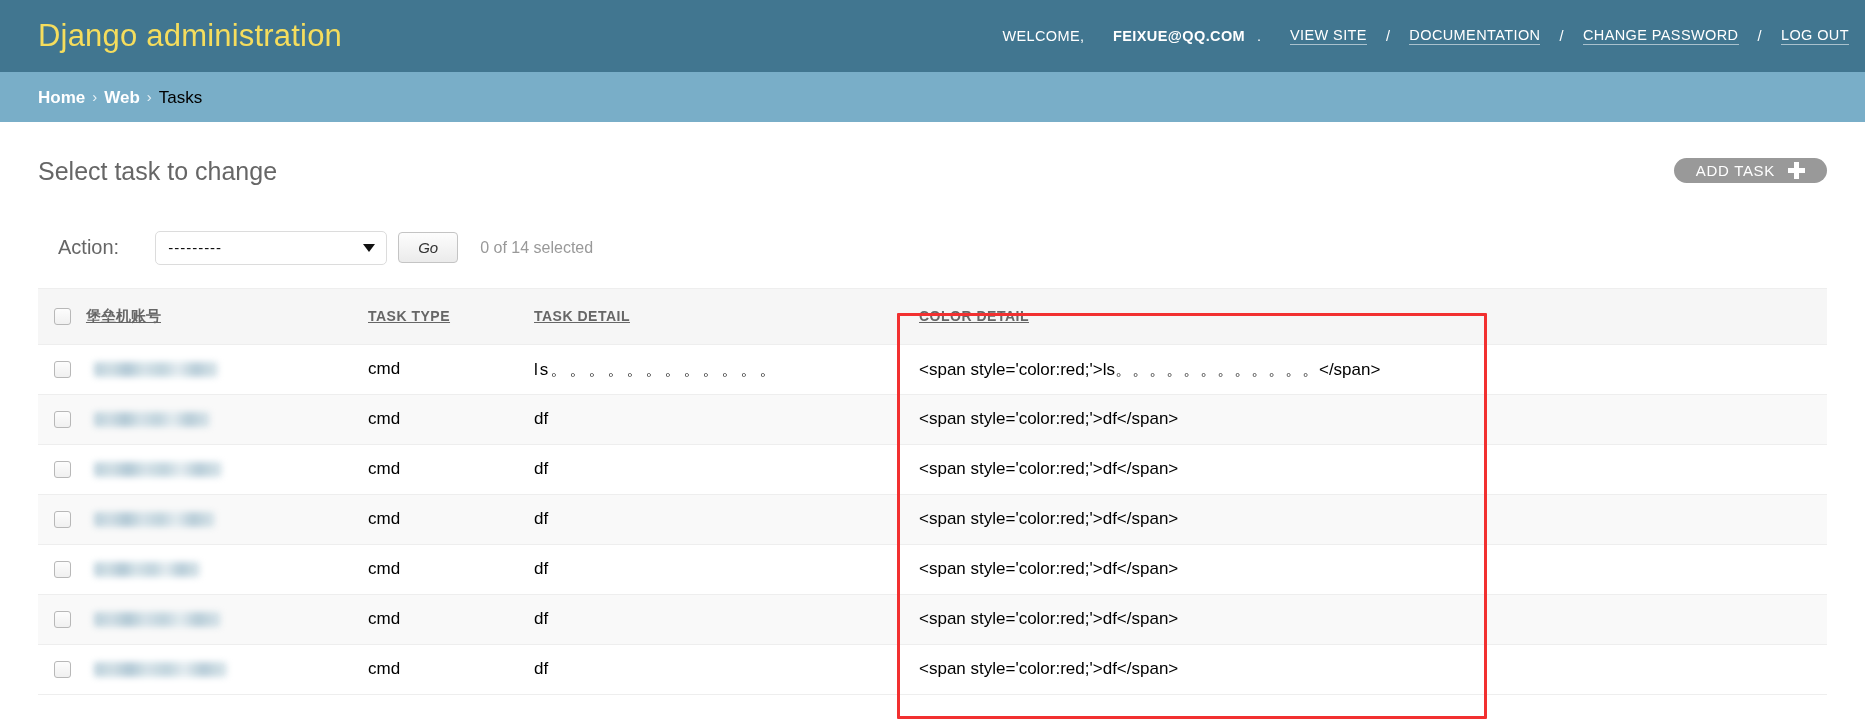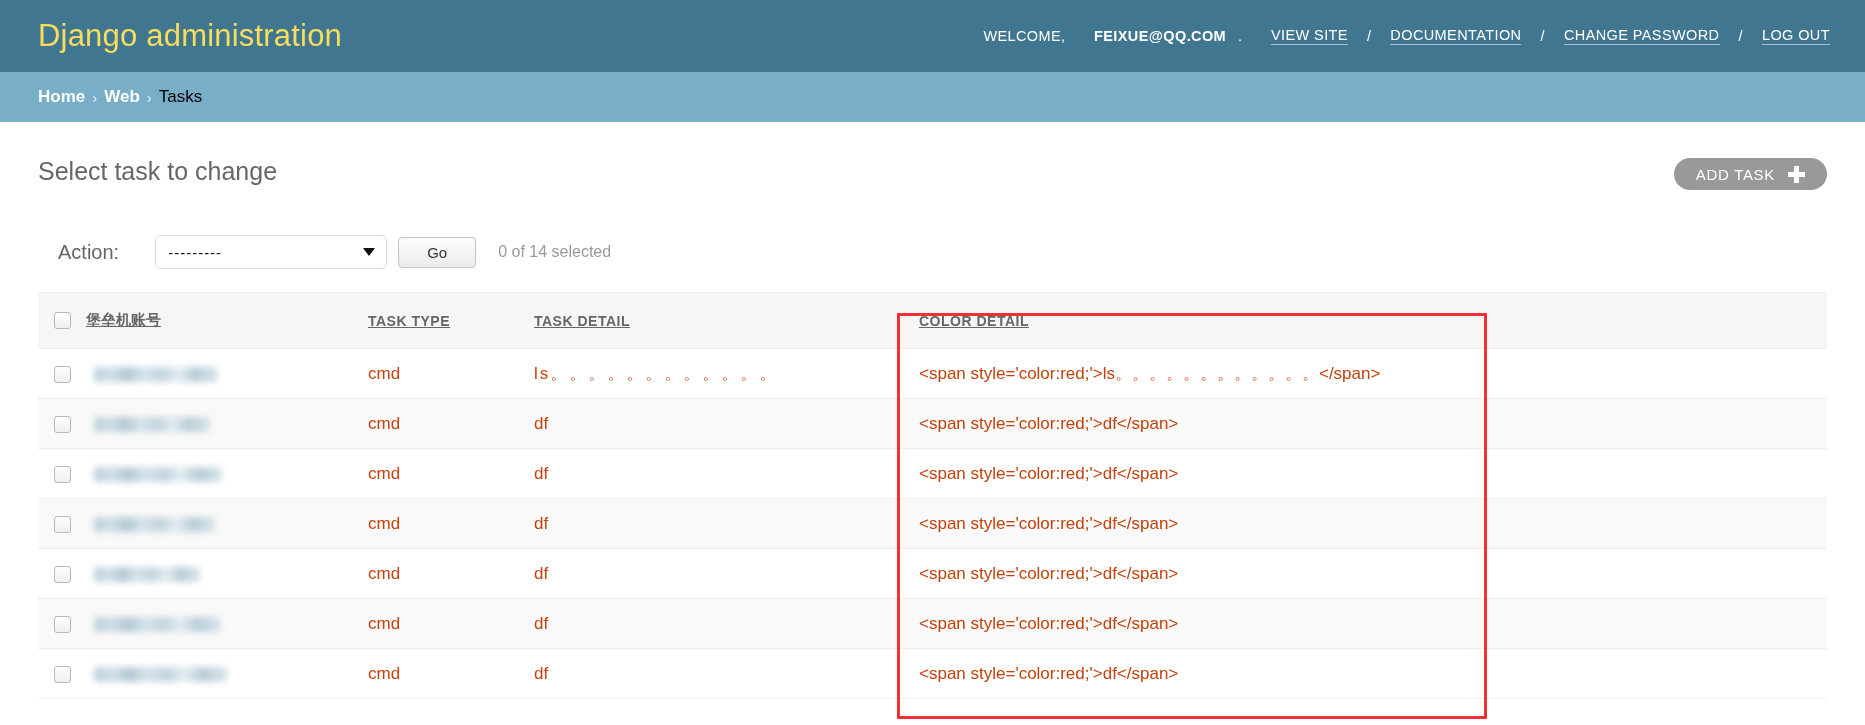--- a/index.html
+++ b/index.html
@@ -12,21 +12,21 @@
     -webkit-font-smoothing: antialiased;
   }
 
   
   #branding-header {
     height: 72px;
     background: #417690;
     display: flex;
     align-items: center;
     justify-content: space-between;
-    padding: 0 35px 0 38px;
+    padding: 0 16px 0 38px;
   }
   #site-name {
     color: #f5dd5d;
     font-size: 31px;
     font-weight: 400;
     letter-spacing: 0.2px;
     white-space: nowrap;
   }
   #user-tools {
     color: #ffffff;
@@ -46,22 +46,22 @@
     text-decoration: none;
     border-bottom: 1px solid rgba(255,255,255,0.55);
     padding-bottom: 1px;
   }
 
   
   #breadcrumbs {
     height: 50px;
     background: #79aec8;
     display: flex;
-    align-items: center;
-    padding: 8px 38px;
+    align-items: flex-start;
+    padding: 16px 38px;
     font-size: 17px;
     color: #ffffff;
   }
   #breadcrumbs a {
     color: #ffffff;
     text-decoration: none;
     font-weight: bold;
   }
   #breadcrumbs .crumb-sep { padding: 0 7px; color: #e8f2f7; font-size: 15px; }
   #breadcrumbs .crumb-current { color: #000000; font-weight: 400; }
@@ -80,21 +80,21 @@
     font-weight: 400;
     color: #666666;
     margin: 0;
     line-height: 1.1;
   }
   #add-task-button {
     background: #999999;
     color: #ffffff;
     border: none;
     border-radius: 20px;
-    height: 32px;
+    height: 25px;
     padding: 0 22px;
     font-size: 15px;
     letter-spacing: 0.7px;
     text-transform: uppercase;
     display: inline-flex;
     align-items: center;
     gap: 13px;
     cursor: pointer;
     font-family: "Liberation Sans", sans-serif;
     white-space: nowrap;
@@ -144,28 +144,29 @@
     width: 0; height: 0;
     border-left: 6px solid transparent;
     border-right: 6px solid transparent;
     border-top: 8px solid #111111;
     pointer-events: none;
   }
   #go-button {
     margin-left: 11px;
     height: 31px;
     min-width: 47px;
-    padding: 0 28px;
+    padding: 0 19px;
     background: linear-gradient(#fdfdfd, #ebebeb);
     border: 1px solid #c4c4c4;
     border-radius: 4px;
     font-size: 15px;
     color: #333333;
     cursor: pointer;
     font-family: "Liberation Sans", sans-serif;
+    font-style: italic;
   }
   #selection-counter {
     margin-left: 22px;
     font-size: 16px;
     color: #999999;
   }
 
   
   #results-table {
     width: 100%;
@@ -188,21 +189,21 @@
     vertical-align: middle;
     text-decoration: underline;
   }
   #results-table thead th.col-account-head {
     text-transform: none;
     font-size: 15px;
     letter-spacing: 0;
   }
   #results-table tbody td {
     font-size: 17px;
-    color: #c2410c;
+    color: #000000;
     padding: 0;
     height: 50px;
     vertical-align: middle;
     border-bottom: 1px solid #eeeeee;
   }
   #results-table tbody tr:nth-child(odd) td { background: #ffffff; }
   #results-table tbody tr:nth-child(even) td { background: #f9f9f9; }
 
   .col-check   { width: 48px; padding-left: 16px !important; }
   .col-account { width: 282px; }

